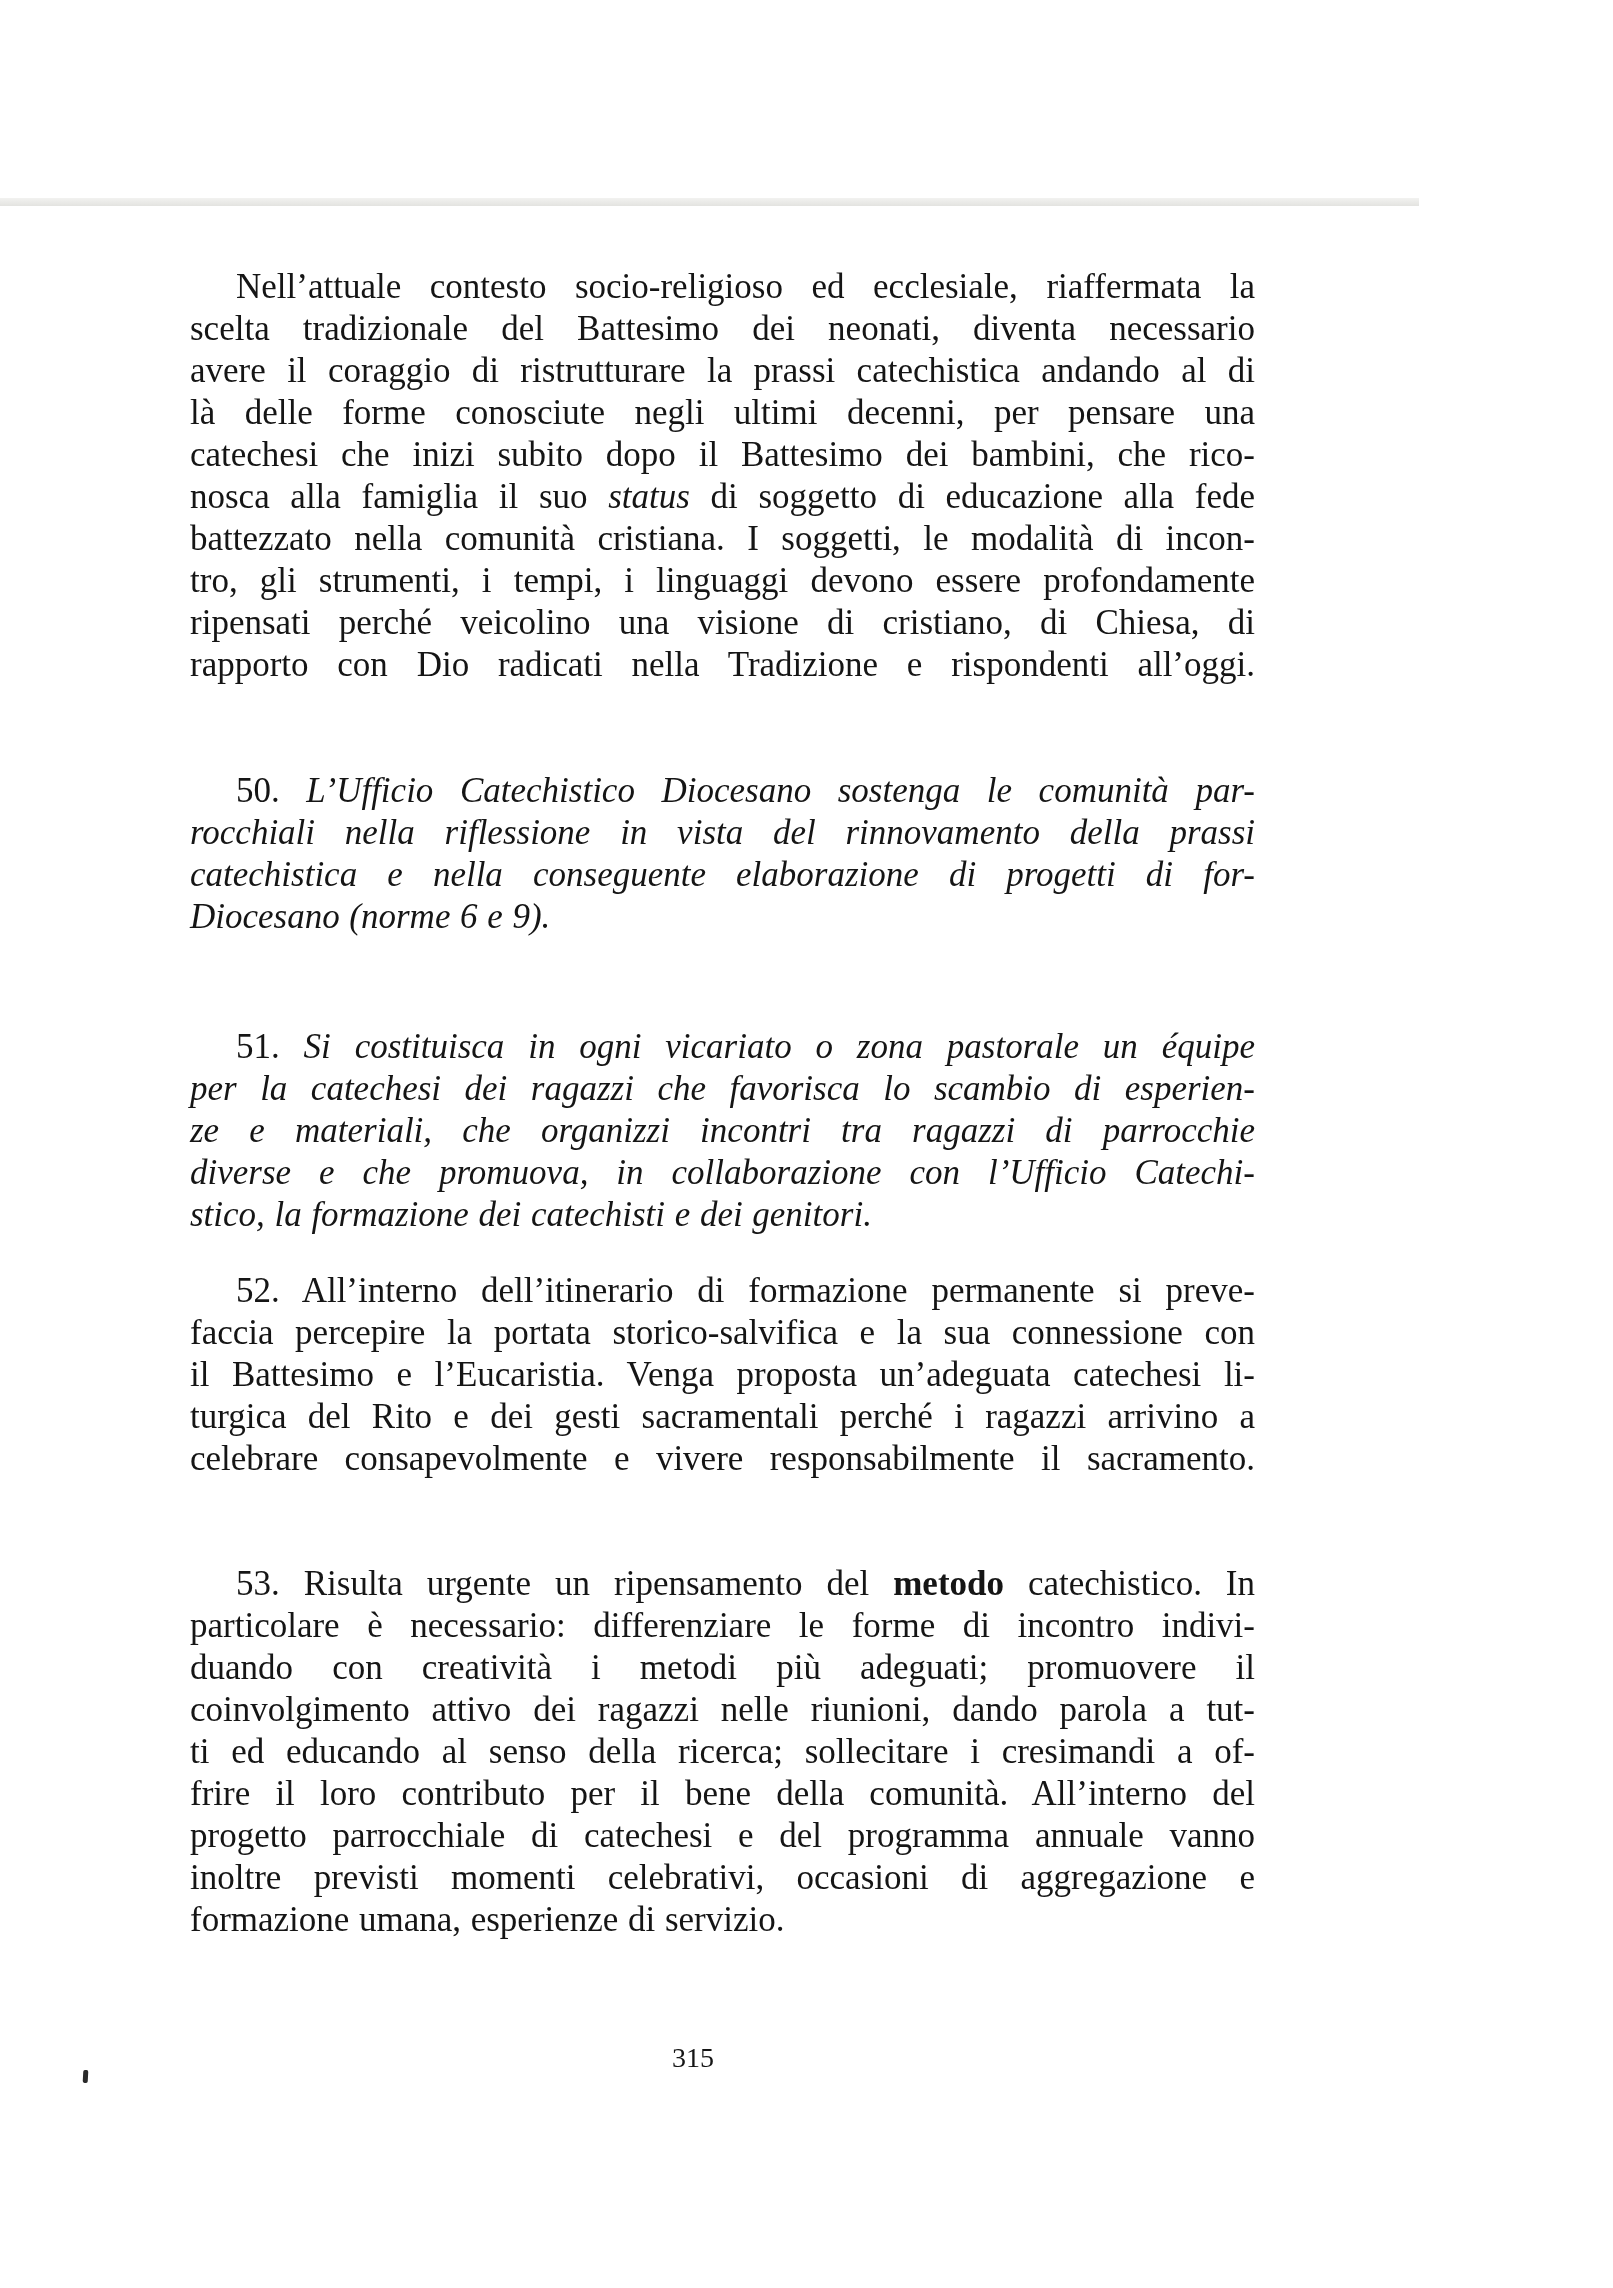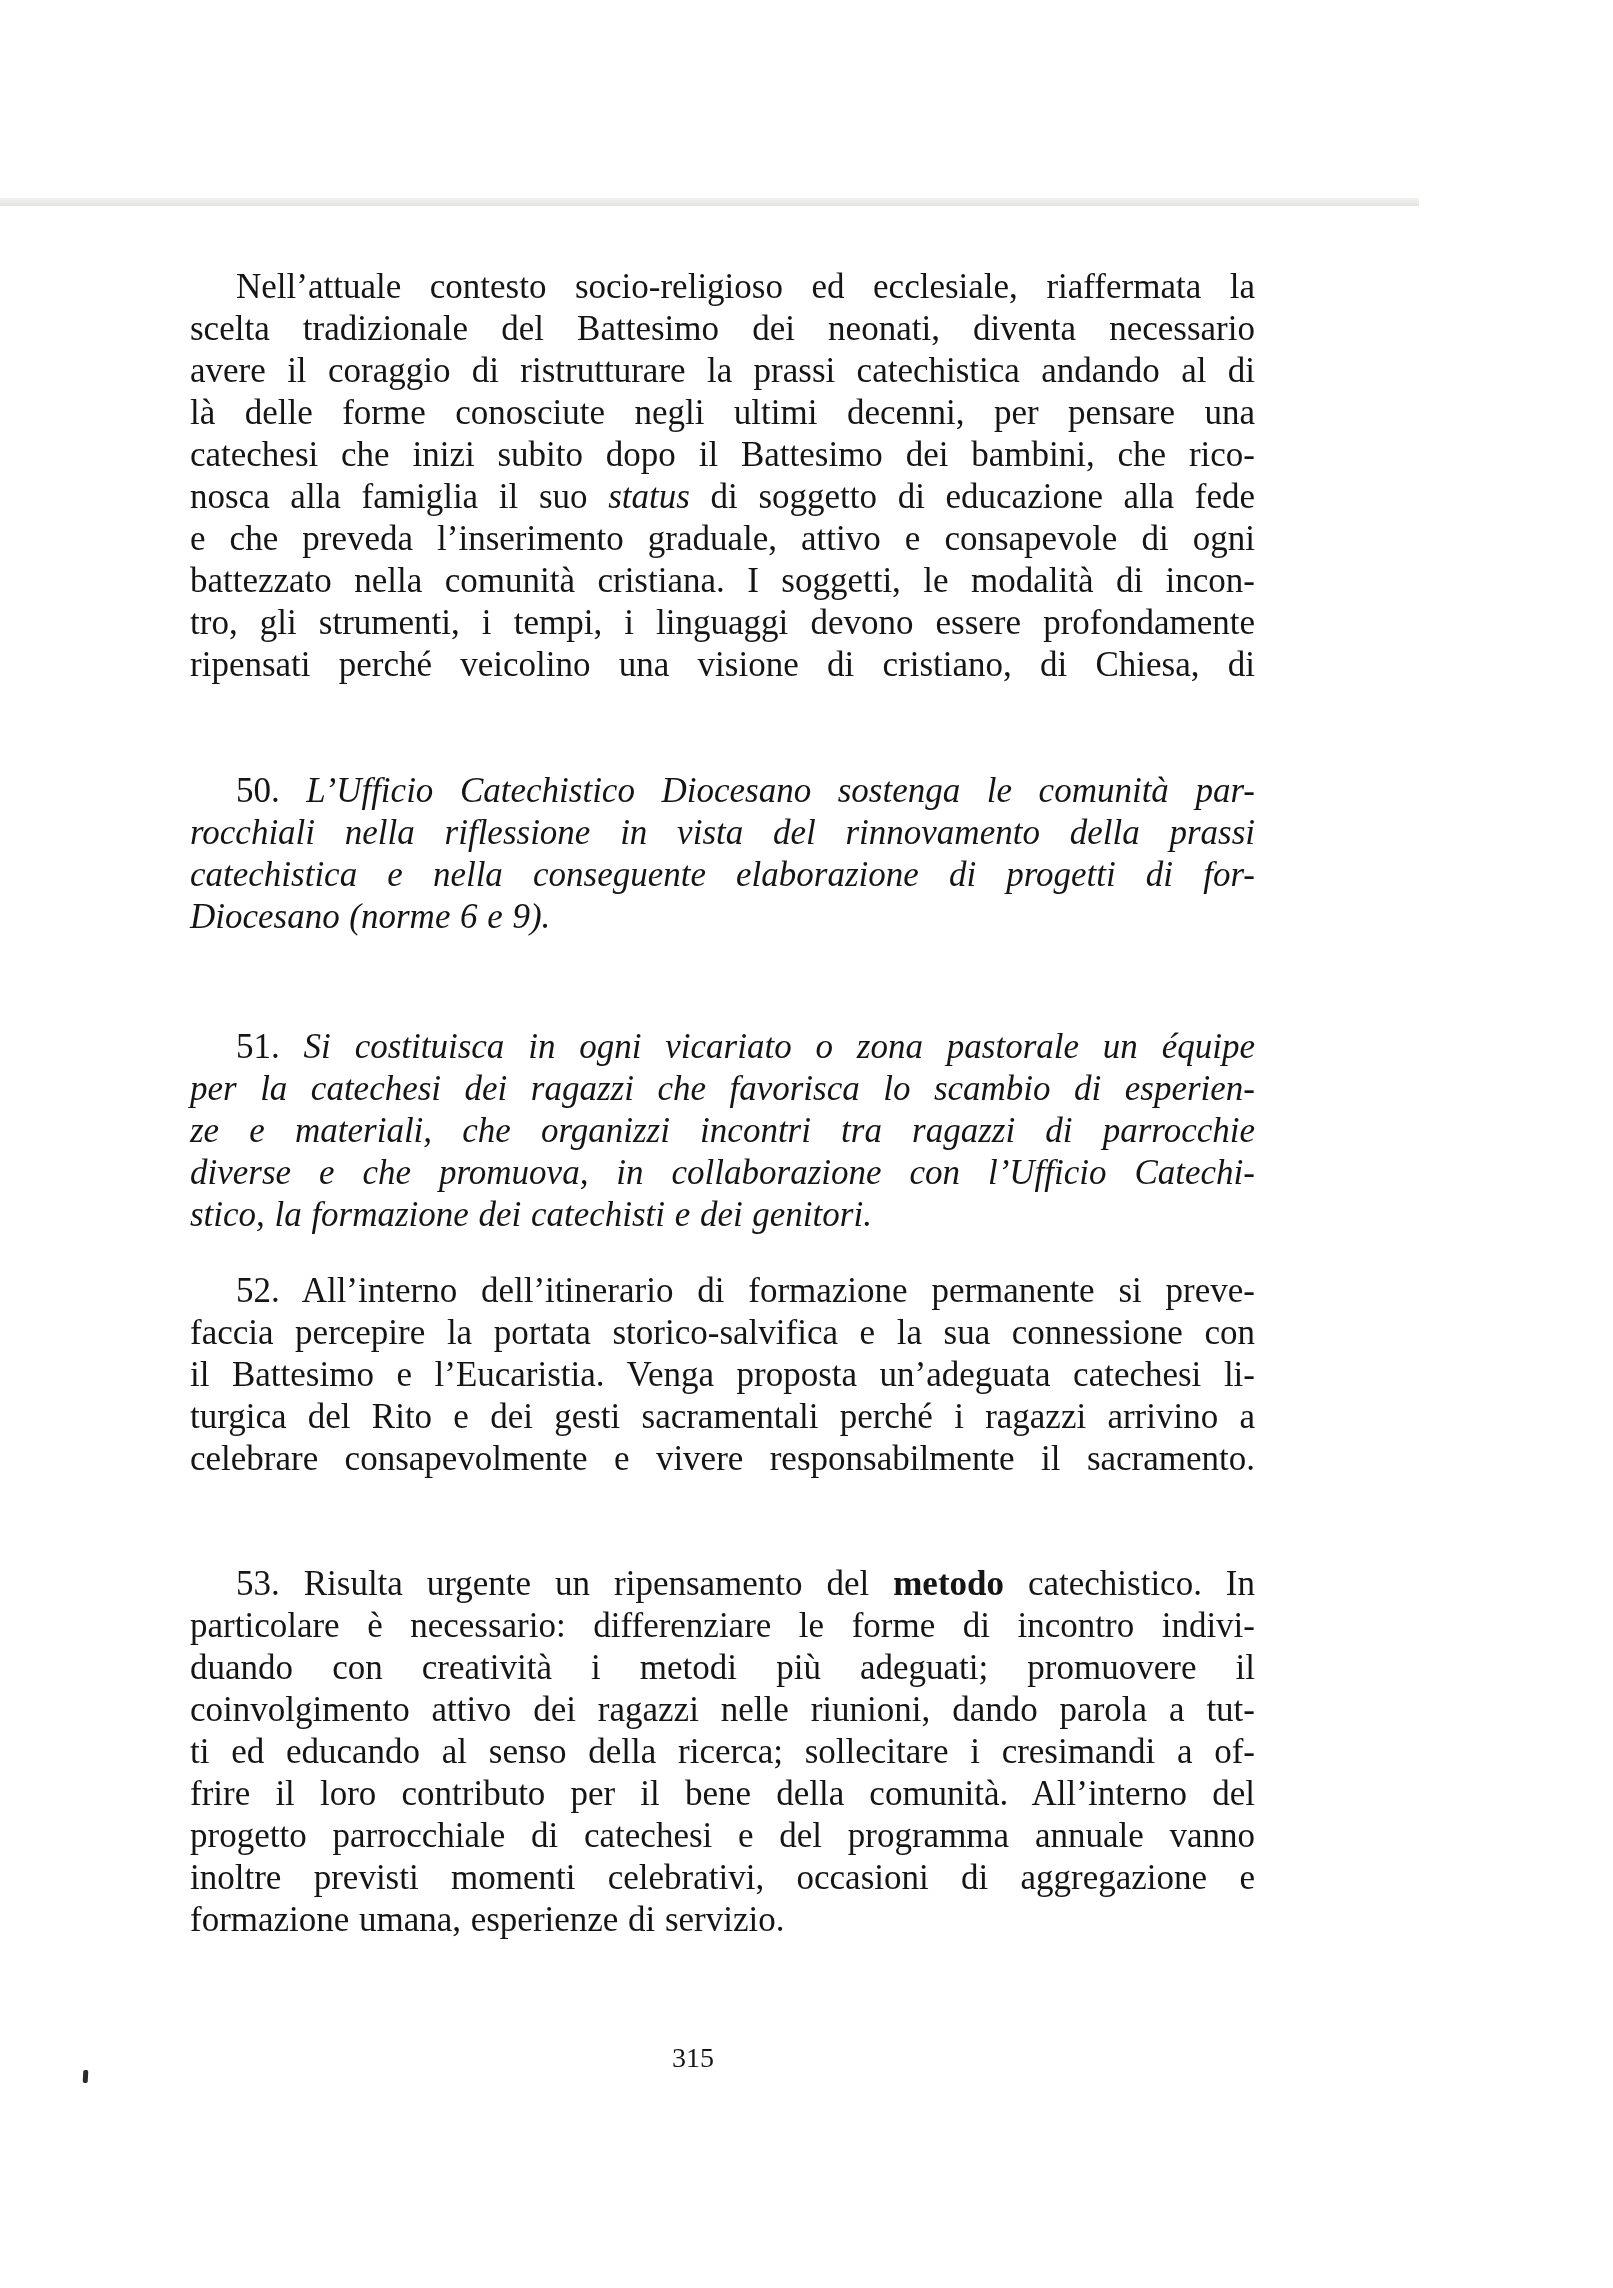--- a/index.html
+++ b/index.html
@@ -92,24 +92,24 @@
   <div class="scan-band" style="background: linear-gradient(rgb(242, 242, 240), rgb(227, 227, 224));"></div>
   <div class="faint-mark" style="background: rgb(236, 236, 234);"></div>
   <div class="text-block">
       <div class="para pos0">
         <div class="line indent"><span class="run-r">Nell’attuale contesto socio-religioso ed ecclesiale, riaffermata la</span></div>
         <div class="line"><span class="run-r">scelta tradizionale del Battesimo dei neonati, diventa necessario</span></div>
         <div class="line"><span class="run-r">avere il coraggio di ristrutturare la prassi catechistica andando al di</span></div>
         <div class="line"><span class="run-r">là delle forme conosciute negli ultimi decenni, per pensare una</span></div>
         <div class="line"><span class="run-r">catechesi che inizi subito dopo il Battesimo dei bambini, che rico-</span></div>
         <div class="line"><span class="run-r">nosca alla famiglia il suo </span><span class="run-i">status</span><span class="run-r"> di soggetto di educazione alla fede</span></div>
-        <div class="line"><span class="run-r">e che preveda l’inserimento graduale, attivo e consapevole di ogni</span></div>
         <div class="line"><span class="run-r">battezzato nella comunità cristiana. I soggetti, le modalità di incon-</span></div>
         <div class="line"><span class="run-r">tro, gli strumenti, i tempi, i linguaggi devono essere profondamente</span></div>
         <div class="line"><span class="run-r">ripensati perché veicolino una visione di cristiano, di Chiesa, di</span></div>
+        <div class="line"><span class="run-r">rapporto con Dio radicati nella Tradizione e rispondenti all’oggi.</span></div>
       </div>
       <div class="para pos1 italic">
         <div class="line indent"><span class="run-n">50. </span><span class="run-i">L’Ufficio Catechistico Diocesano sostenga le comunità par-</span></div>
         <div class="line"><span class="run-i">rocchiali nella riflessione in vista del rinnovamento della prassi</span></div>
         <div class="line"><span class="run-i">catechistica e nella conseguente elaborazione di progetti di for-</span></div>
         <div class="line lastline"><span class="run-i">Diocesano (norme 6 e 9).</span></div>
       </div>
       <div class="para pos2 italic">
         <div class="line indent"><span class="run-n">51. </span><span class="run-i">Si costituisca in ogni vicariato o zona pastorale un équipe</span></div>
         <div class="line"><span class="run-i">per la catechesi dei ragazzi che favorisca lo scambio di esperien-</span></div>

